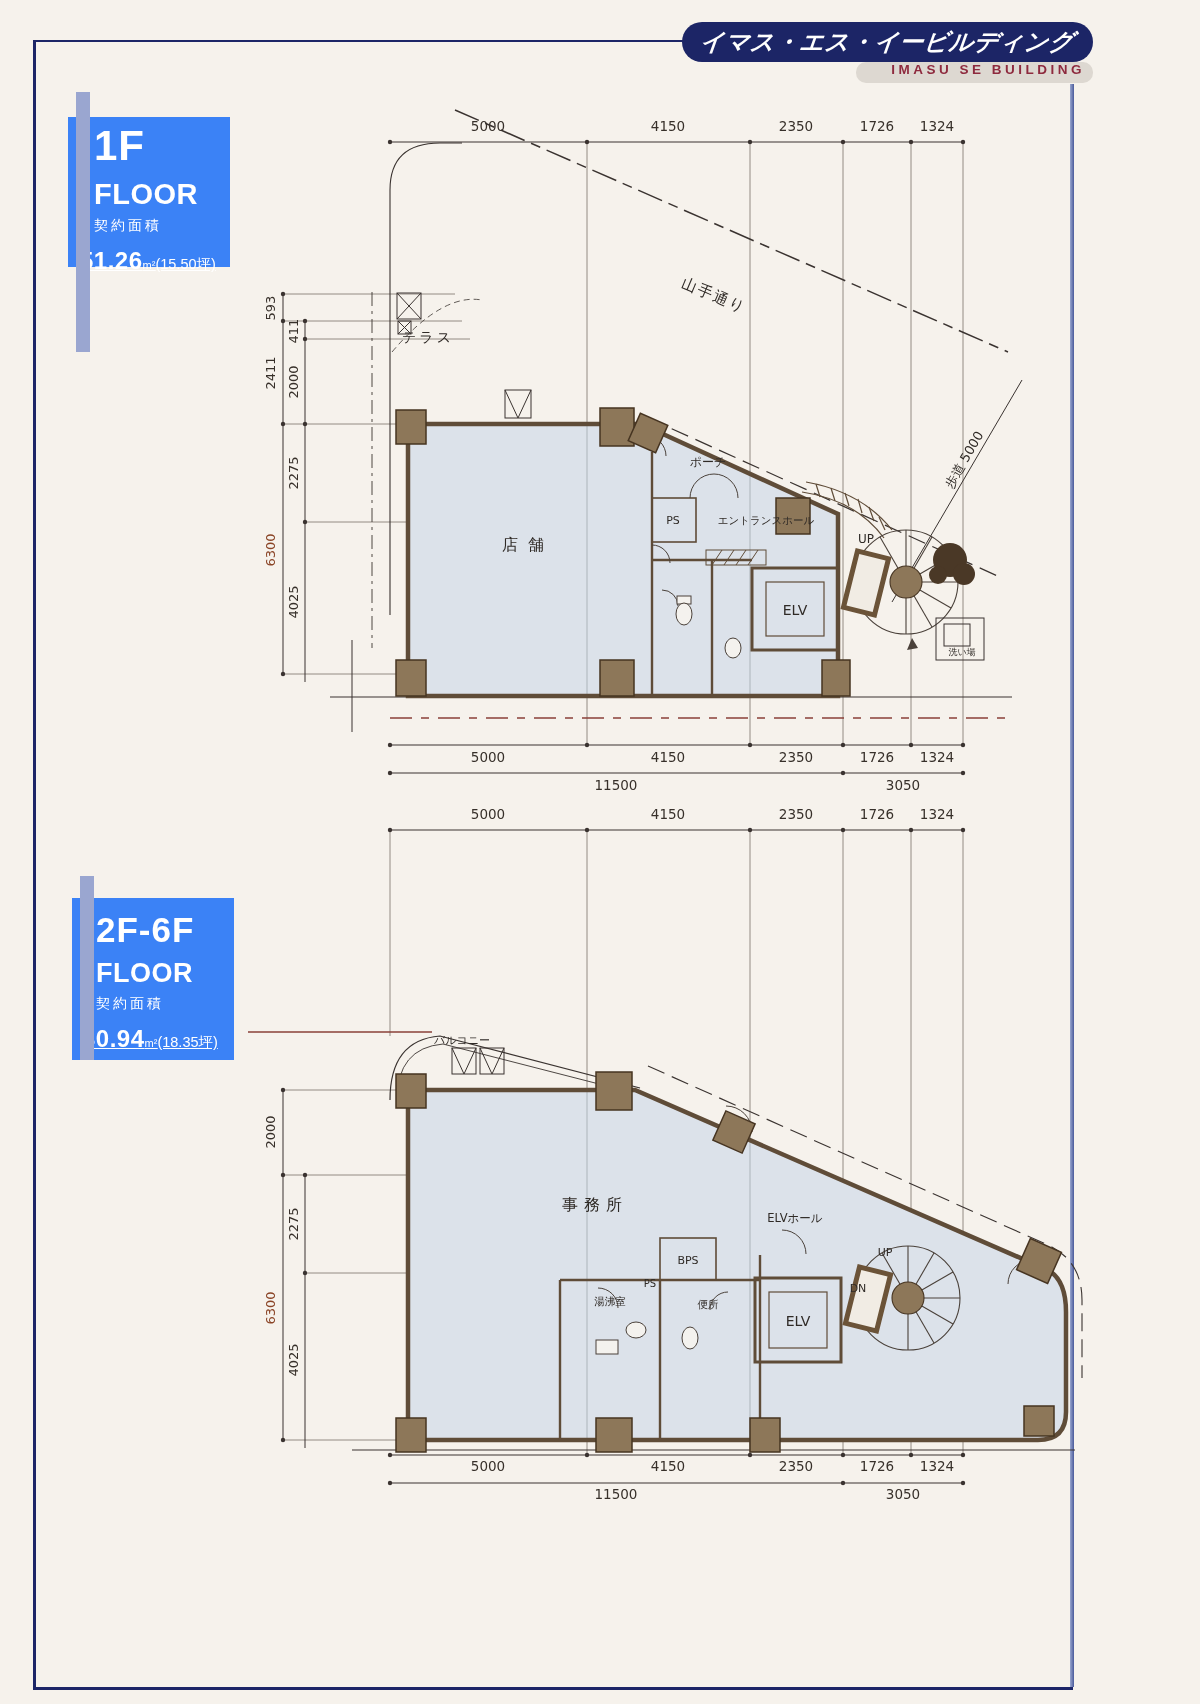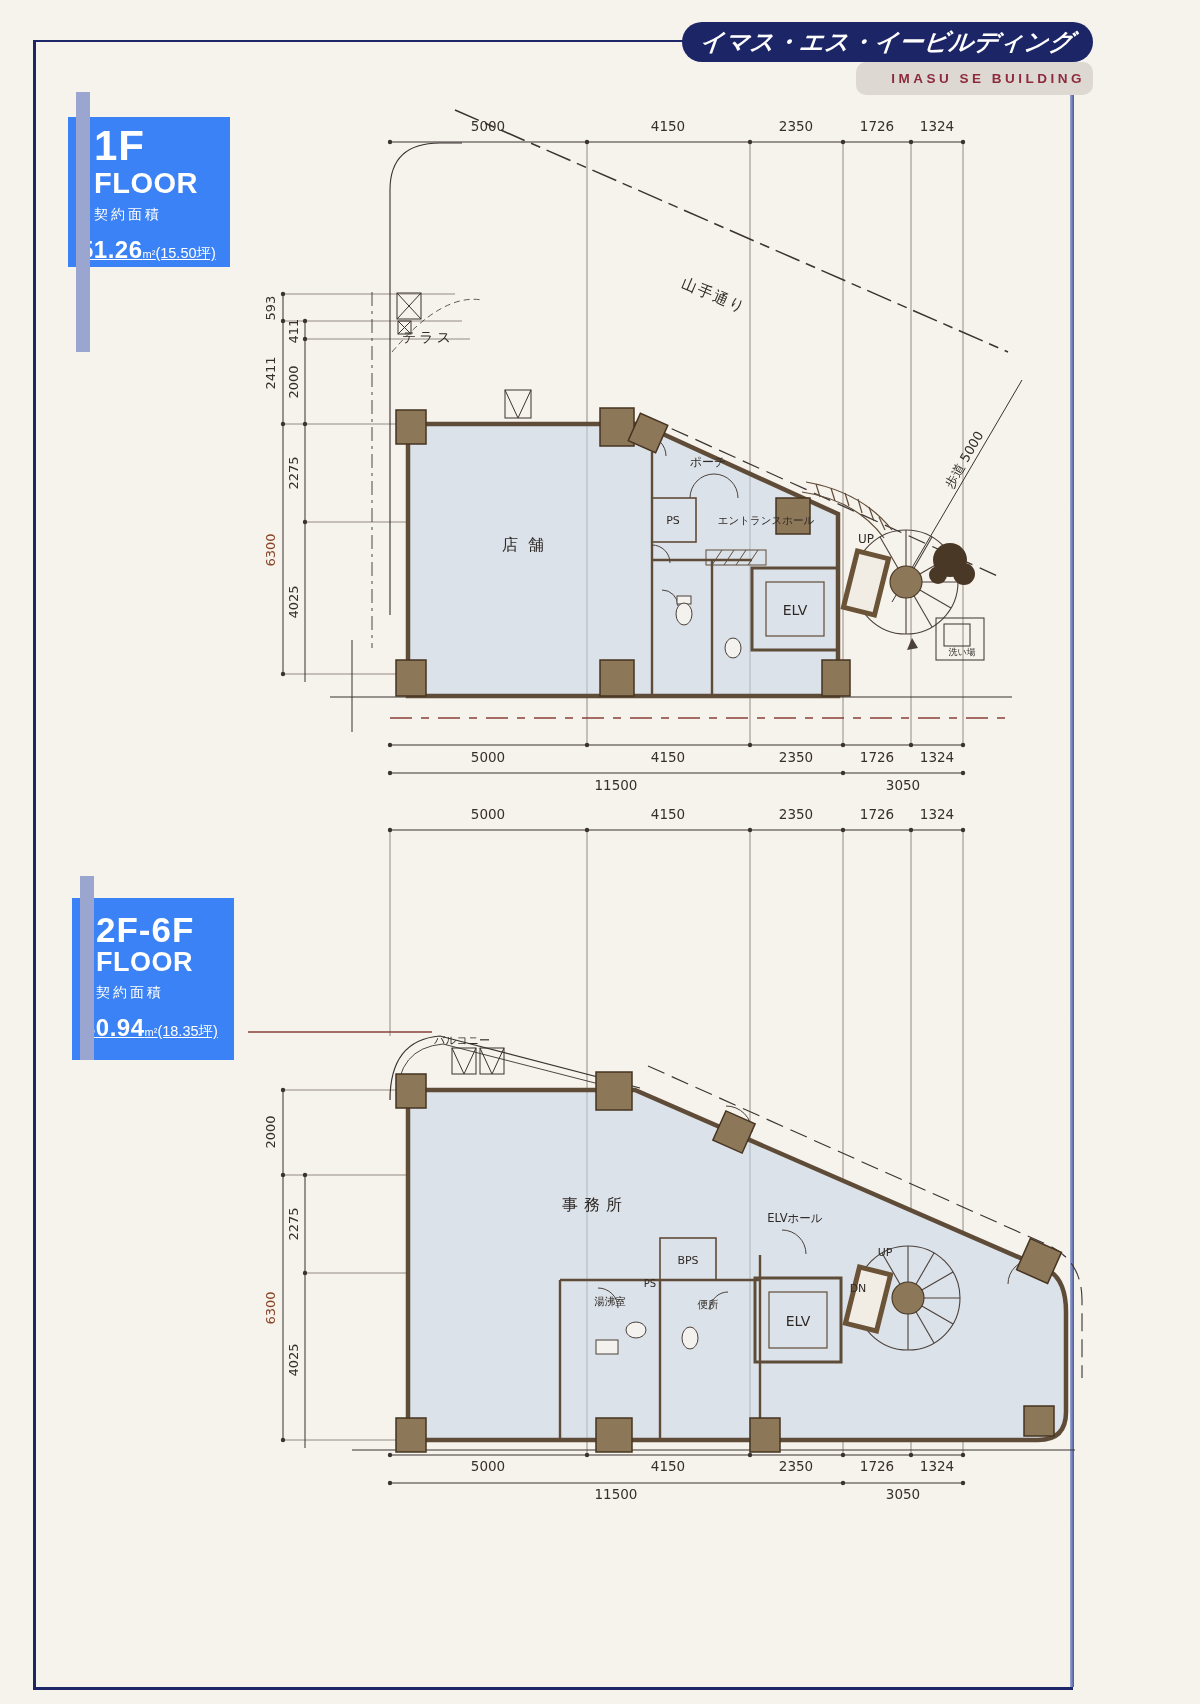--- a/index.html
+++ b/index.html
@@ -16,35 +16,35 @@
   
   .title-pill{
     left:682px;top:22px;width:411px;height:40px;border-radius:21px;
     background:#1c2566;display:flex;align-items:center;justify-content:center;
   }
   .title-jp{
     color:#ffffff;font-weight:bold;font-size:24px;letter-spacing:.5px;
     font-style:italic;transform:skewX(-6deg);white-space:nowrap;
   }
   .en-band{
-    left:856px;top:62px;width:237px;height:33px;border-radius:10px;
-    background:#ddd8d1;display:flex;align-items:center;justify-content:flex-end;
+    left:856px;top:62px;width:237px;height:21px;border-radius:10px;
+    background:#ddd8d1;display:flex;justify-content:flex-end;
     padding-right:8px;box-sizing:border-box;
   }
   .title-en{
     color:#8e2a3e;font-weight:bold;font-size:13.5px;letter-spacing:3.5px;
     white-space:nowrap;
   }
   
   .floor-box{
     background:#3b82f6;color:#fff;display:flex;flex-direction:column;
     box-sizing:border-box;padding:8px 21px 6px 26px;
   }
   .floor-big{font-weight:bold;line-height:1.02;letter-spacing:1px;}
-  .floor-word{font-weight:bold;letter-spacing:.5px;line-height:1.05;}
+  .floor-word{font-weight:bold;letter-spacing:.5px;line-height:1.05;margin-top:11px;}
   .area-cap{font-size:14px;letter-spacing:3px;text-align:left;margin-top:8px;}
   .area-line{white-space:nowrap;margin-top:12px;margin-left:-14px;text-align:center;text-decoration:underline;}
   .area-val{font-weight:bold;font-size:24px;letter-spacing:.5px;}
   .area-unit{font-size:11px;vertical-align:baseline;}
   .area-tsubo{font-size:14.5px;}
   .lav-bar{background:#9aa6d0;}
   
   text{font-family:"DejaVu Sans","Liberation Sans",sans-serif;}
   .dim{font-size:13.5px;fill:#37302a;}
   .dimv{font-size:13px;fill:#37302a;}

